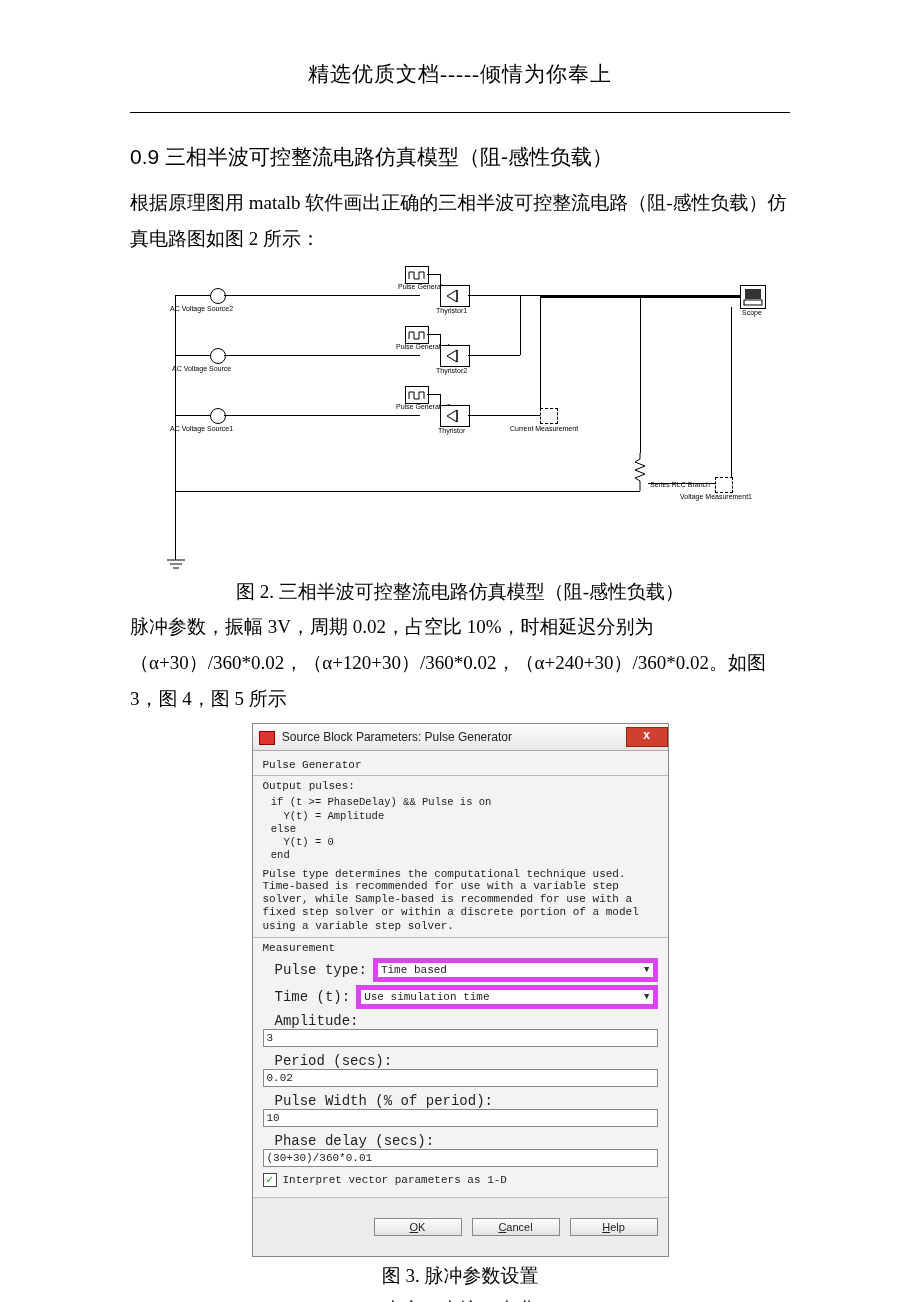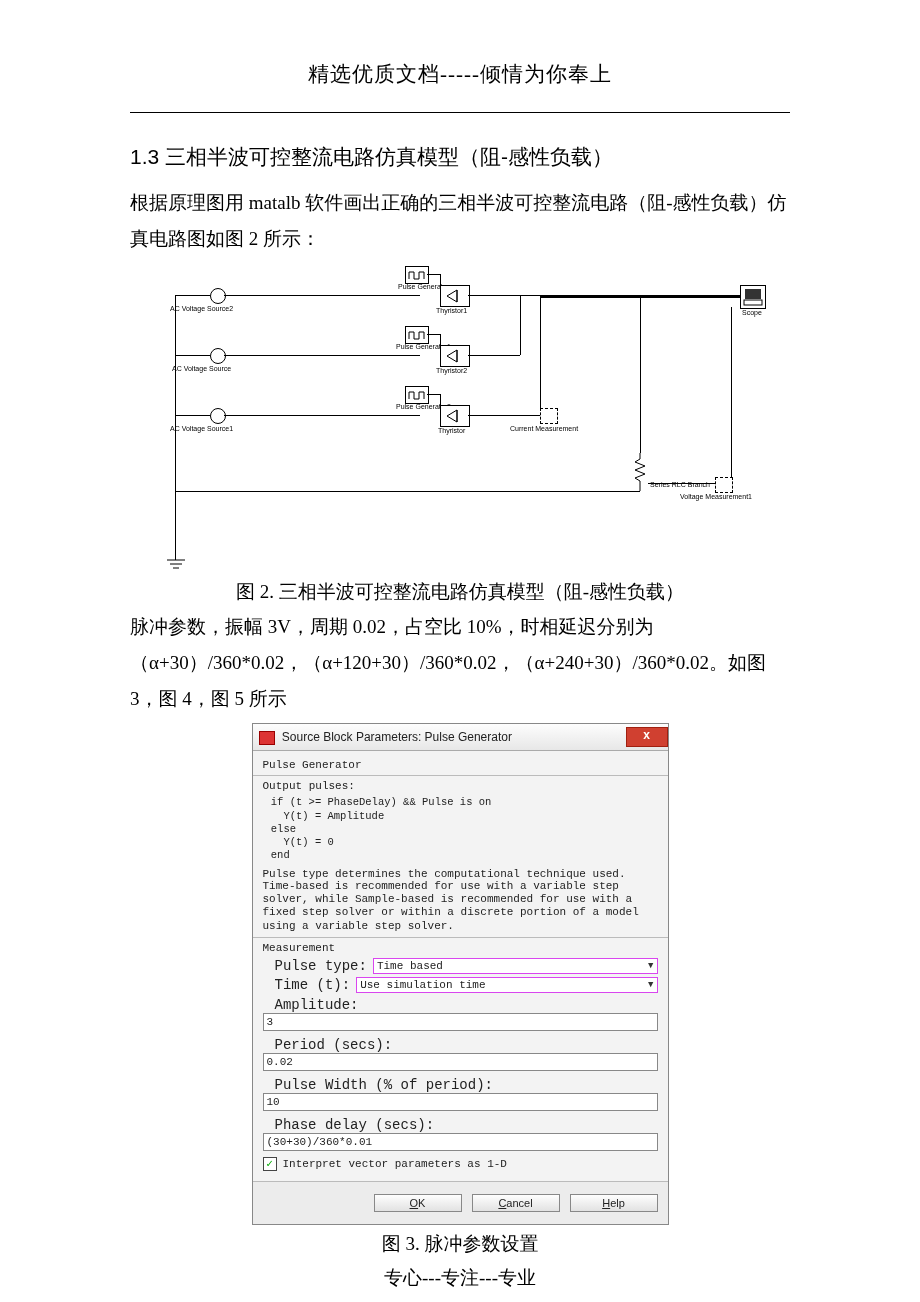--- a/index.html
+++ b/index.html
@@ -82,54 +82,54 @@
     font-family: Arial,sans-serif;
     border-radius:0 0 0 0;
   }
   .dlg-body { padding: 6px 10px 8px 10px; }
   .dlg-sec-title { font-size:11px; margin:2px 0 4px 0; }
   .dlg-pre { white-space:pre; font-size:10.5px; line-height:1.25; margin:4px 0 6px 2px; }
   .dlg-hr { border:none; border-top:1px solid #bbb; margin:4px -10px; }
   .dlg-row { margin:3px 0; display:flex; align-items:center; gap:6px; }
   .dlg-label { font-size:14px;padding-left:12px; }
   .dlg-select {
-    flex:1; background:#fff; border:1px solid #d946ef; padding:1px 3px;
+    flex:1; background:#fff; border:5px solid #d946ef; padding:1px 3px;
     display:flex; justify-content:space-between; align-items:center;
     font-family:"Courier New",monospace; font-size:11px;
   }
   .dlg-select .arrow { font-size:9px; color:#333; }
   .dlg-input {
     width:100%; box-sizing:border-box; background:#fff; border:1px solid #888;
     padding:2px 3px; font-family:"Courier New",monospace; font-size:11px;
   }
   .dlg-check { display:flex; align-items:center; gap:6px; margin:6px 0 2px 0; }
   .dlg-check .box {
     width:12px; height:12px; border:1px solid #444; background:#fff;
     display:flex; align-items:center; justify-content:center;
     color:#0a0; font-weight:bold; font-size:11px;
   }
   .dlg-buttons {
     display:flex; justify-content:flex-end; gap:10px;
-    padding:12px 10px; border-top:1px solid #bbb; background:#ececec;
+    padding:20px 10px; border-top:1px solid #bbb; background:#ececec;
   }
   .dlg-btn {
     min-width:66px; text-align:center; padding:2px 10px;
     background:linear-gradient(#fefefe,#e2e2e2);
     border:1px solid #888; font-family:Tahoma,sans-serif; font-size:11px;
   }
   .dlg-btn u { text-decoration:underline; }
 </style>
 </head>
 <body>
 
 <div class="page">
 
   <div class="header-line">精选优质文档-----倾情为你奉上</div>
 
-  <div class="section-title">1.3 三相半波可控整流电路仿真模型（阻-感性负载）</div>
+  <div class="section-title">0.9 三相半波可控整流电路仿真模型（阻-感性负载）</div>
 
   <div class="body-text">根据原理图用 matalb 软件画出正确的三相半波可控整流电路（阻-感性负载）仿真电路图如图 2 所示：</div>
 
   <div class="figure-sim">
 
     <div class="sim-box" style="left:50px;top:25px;width:14px;height:14px;border-radius:50%;"></div>
     <div class="sim-lbl" style="left:10px;top:42px;">AC Voltage Source2</div>
     <div class="sim-box" style="left:50px;top:85px;width:14px;height:14px;border-radius:50%;"></div>
     <div class="sim-lbl" style="left:12px;top:102px;">AC Voltage Source</div>
     <div class="sim-box" style="left:50px;top:145px;width:14px;height:14px;border-radius:50%;"></div>

